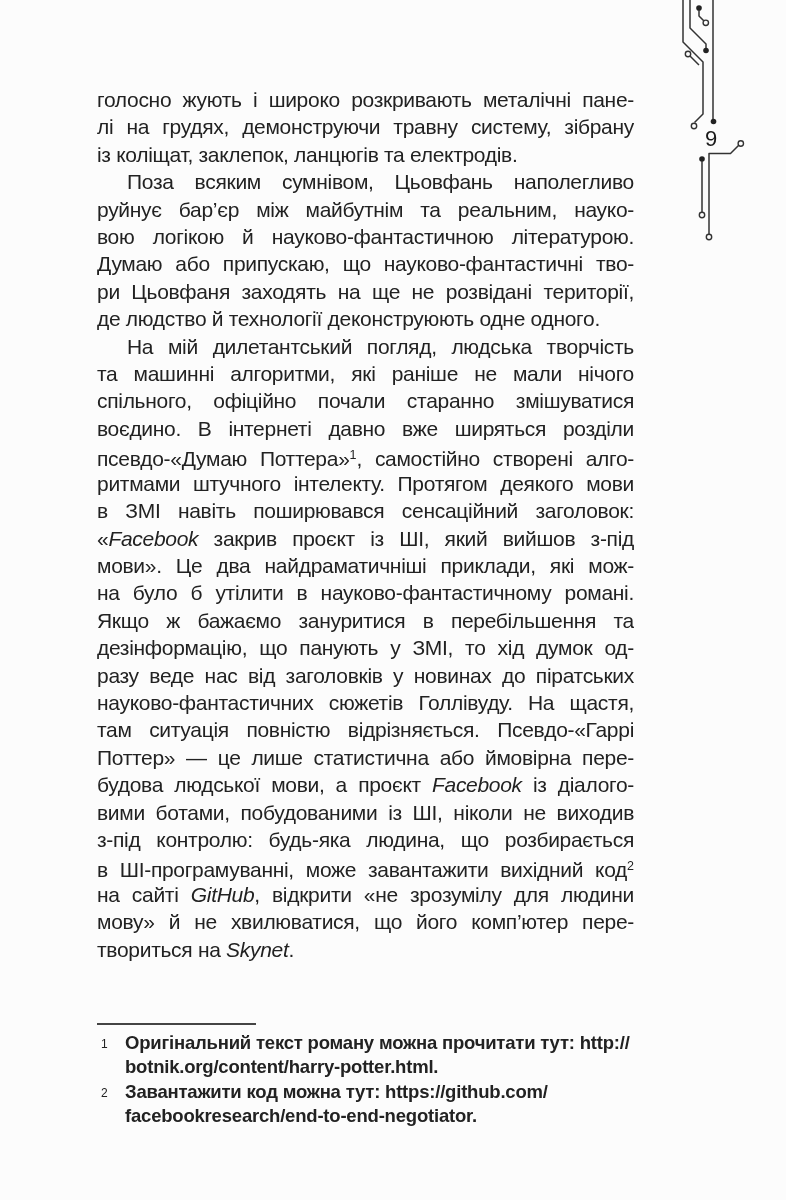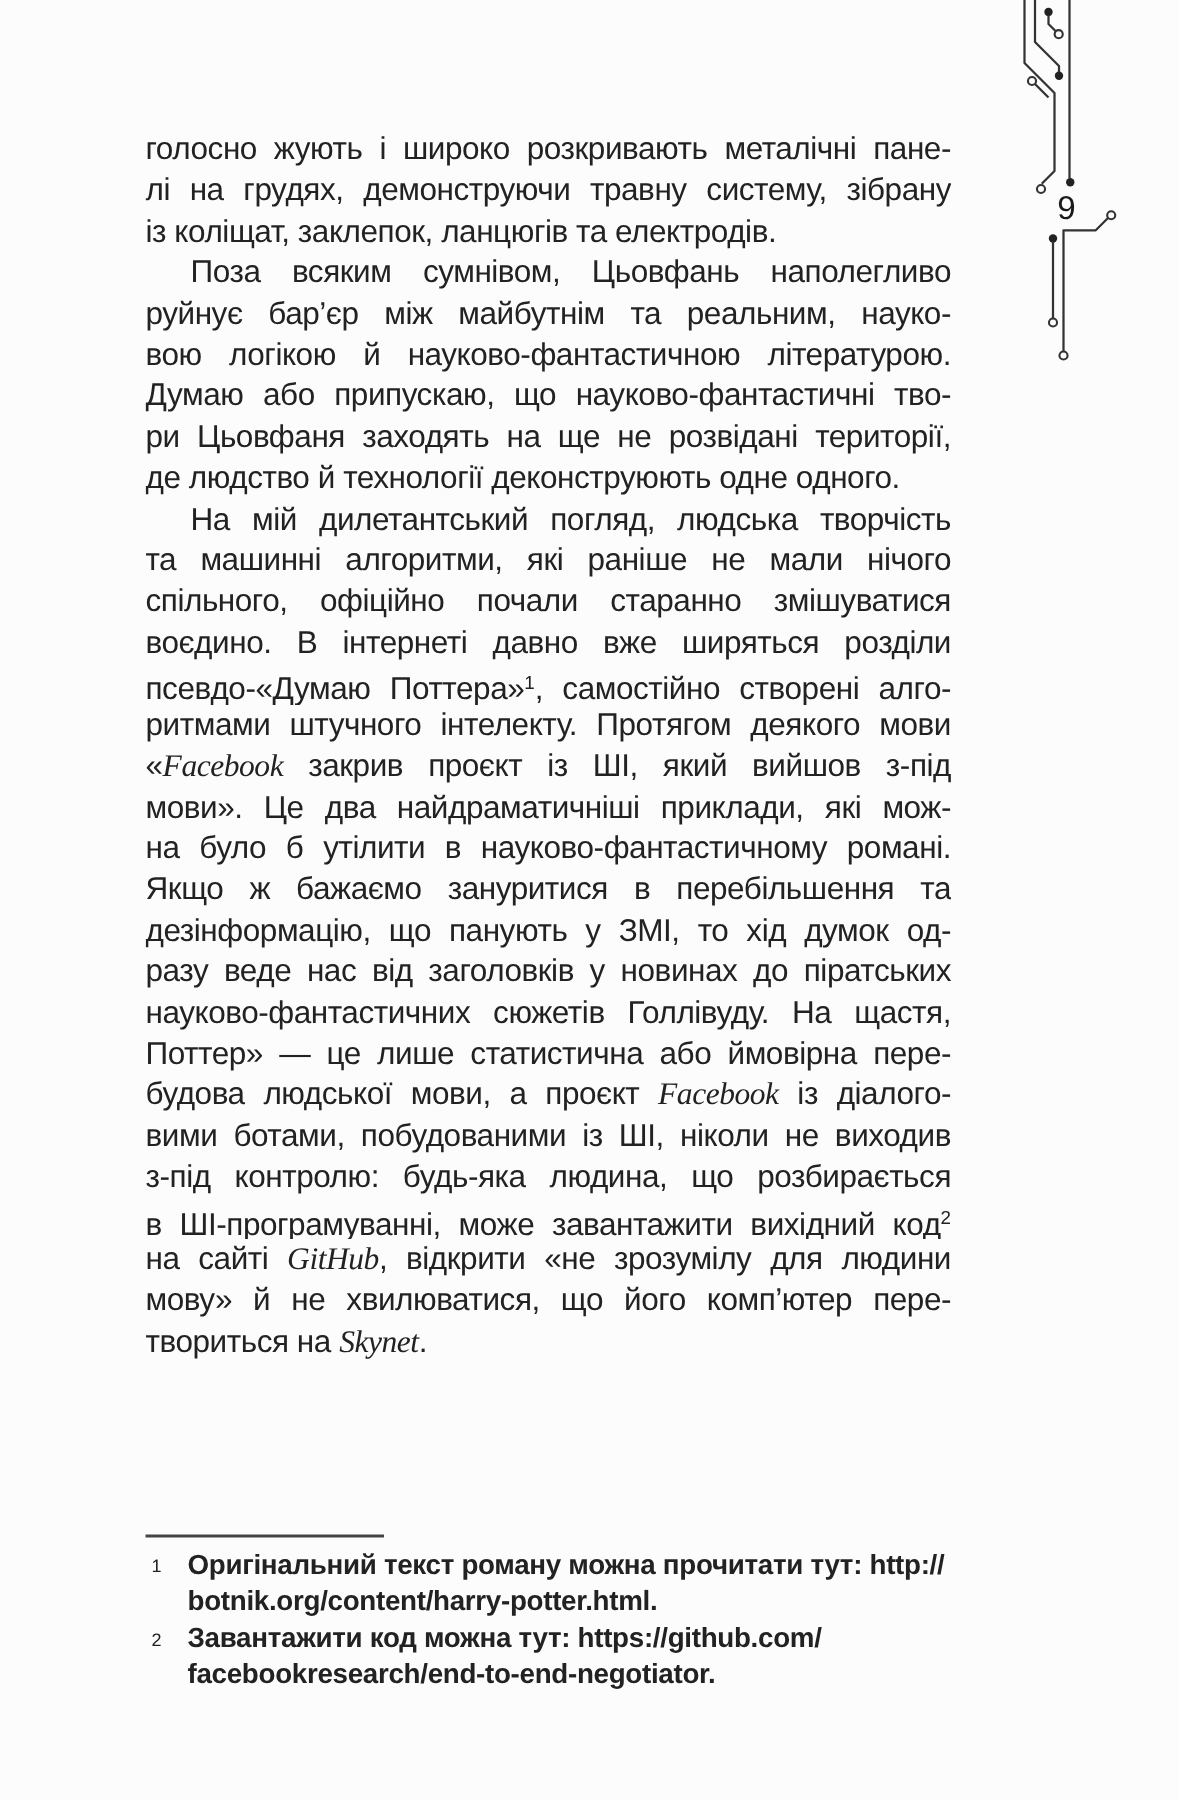--- a/index.html
+++ b/index.html
@@ -11,21 +11,21 @@
   }
   
   .body-text { position:absolute; left:97px; top:86px; width:537px; }
   .bodyline {
     height:27.42px; line-height:27.42px; overflow:hidden;
     font-size:21px; letter-spacing:-0.3px;
     text-align:justify; text-align-last:justify; text-justify:inter-word;
   }
   .bodyline.parend { text-align-last:left; }
   .bodyline.indent { text-indent:30px; }
-  .it  { font-style:italic;font-family:Liberation Serif, serif; }
+  .it  { font-style:italic; }
   .sup { font-size:12.5px; letter-spacing:0; vertical-align:7px; }
 
   
   .footnote-rule { position:absolute; left:97px; top:1023px; width:159px; height:2px; background:#444444; }
   .footnotes { position:absolute; left:97px; top:1031px; width:537px; font-size:18.5px; line-height:24.4px; letter-spacing:-0.2px; }
   .fn { position:relative; padding-left:28px; }
   .fn-marker { position:absolute; left:4px; top:1px; font-size:12px; }
   .fn-line { white-space:nowrap;font-weight:bold; }
 
   
@@ -76,27 +76,29 @@
       <div class="bodyline"><span>вою логікою й науково-фантастичною літературою.</span></div>
       <div class="bodyline"><span>Думаю або припускаю, що науково-фантастичні тво-</span></div>
       <div class="bodyline"><span>ри Цьовфаня заходять на ще не розвідані території,</span></div>
       <div class="bodyline parend"><span>де людство й технології деконструюють одне одного.</span></div>
       <div class="bodyline indent"><span>На мій дилетантський погляд, людська творчість</span></div>
       <div class="bodyline"><span>та машинні алгоритми, які раніше не мали нічого</span></div>
       <div class="bodyline"><span>спільного, офіційно почали старанно змішуватися</span></div>
       <div class="bodyline"><span>воєдино. В інтернеті давно вже ширяться розділи</span></div>
       <div class="bodyline"><span>псевдо-«Думаю Поттера»</span><span class="sup">1</span><span>, самостійно створені алго-</span></div>
       <div class="bodyline"><span>ритмами штучного інтелекту. Протягом деякого мови</span></div>
+      <div class="bodyline"><span>в ЗМІ навіть поширювався сенсаційний заголовок:</span></div>
       <div class="bodyline"><span>«</span><span class="it">Facebook</span><span> закрив проєкт із ШІ, який вийшов з-під</span></div>
       <div class="bodyline"><span>мови». Це два найдраматичніші приклади, які мож-</span></div>
       <div class="bodyline"><span>на було б утілити в науково-фантастичному романі.</span></div>
       <div class="bodyline"><span>Якщо ж бажаємо зануритися в перебільшення та</span></div>
       <div class="bodyline"><span>дезінформацію, що панують у ЗМІ, то хід думок од-</span></div>
       <div class="bodyline"><span>разу веде нас від заголовків у новинах до піратських</span></div>
       <div class="bodyline"><span>науково-фантастичних сюжетів Голлівуду. На щастя,</span></div>
+      <div class="bodyline"><span>там ситуація повністю відрізняється. Псевдо-«Гаррі</span></div>
       <div class="bodyline"><span>Поттер» — це лише статистична або ймовірна пере-</span></div>
       <div class="bodyline"><span>будова людської мови, а проєкт </span><span class="it">Facebook</span><span> із діалого-</span></div>
       <div class="bodyline"><span>вими ботами, побудованими із ШІ, ніколи не виходив</span></div>
       <div class="bodyline"><span>з-під контролю: будь-яка людина, що розбирається</span></div>
       <div class="bodyline"><span>в ШІ-програмуванні, може завантажити вихідний код</span><span class="sup">2</span></div>
       <div class="bodyline"><span>на сайті </span><span class="it">GitHub</span><span>, відкрити «не зрозумілу для людини</span></div>
       <div class="bodyline"><span>мову» й не хвилюватися, що його комп’ютер пере-</span></div>
       <div class="bodyline parend"><span>твориться на </span><span class="it">Skynet</span><span>.</span></div>
     </div>
 

